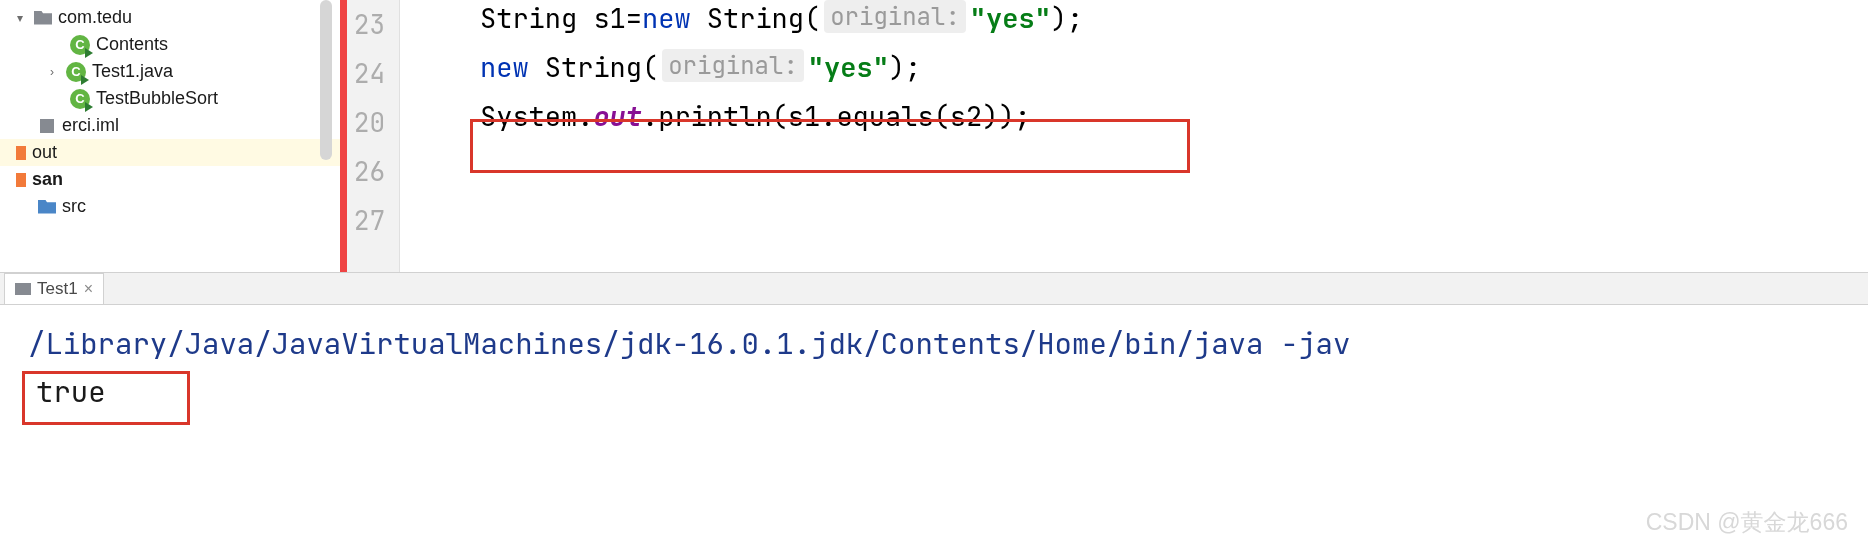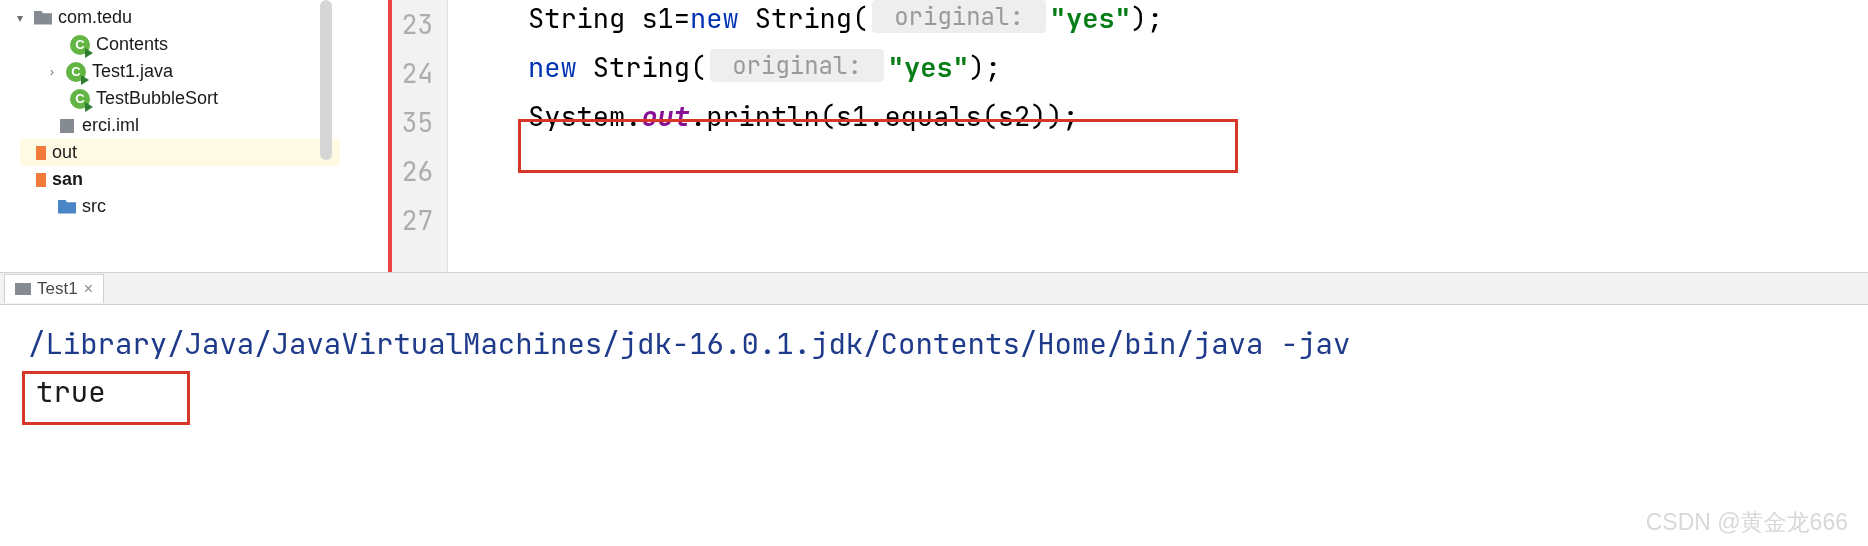--- a/index.html
+++ b/index.html
@@ -42,21 +42,21 @@
       white-space: nowrap;
       gap: 6px;
       cursor: pointer;
     }
     .tree-item.selected {
       background: #fffae3;
     }
     .indent-1 { padding-left: 12px; }
     .indent-2 { padding-left: 70px; }
     .indent-3 { padding-left: 44px; }
-    .indent-0 { padding-left: 16px; margin-left: 20px; }
+    .indent-0 { padding-left: 16px; }
     .chevron {
       width: 16px;
       display: inline-flex;
       justify-content: center;
       color: #6e6e6e;
       font-size: 12px;
     }
     .icon-folder {
       width: 18px;
       height: 14px;
@@ -118,24 +118,23 @@
     }
     .tree-label {
       color: #1a1a1a;
     }
     .tree-label.bold {
       font-weight: bold;
     }
     .gutter {
       width: 60px;
       background: #f2f2f2;
-      border-left: 4px solid #ef4444;
+      border-left: 7px solid #ef4444;
       border-right: 1px solid #e0e0e0;
       padding-top: 0;
-      margin-left: 48px;
     }
     .line-number {
       height: 49px;
       display: flex;
       align-items: center;
       justify-content: flex-end;
       padding-right: 14px;
       color: #adadad;
       font-size: 26px;
       font-family: "JetBrains Mono", monospace;
@@ -163,33 +162,32 @@
       top: 119px;
       left: 70px;
       width: 720px;
       pointer-events: none;
     }
     .kw { color: #0033b3; font-weight: normal; }
     .str { color: #067d17; font-weight: bold; }
     .hint {
       background: #eeeeee;
       color: #9a9a9a;
-      padding: 1px 22px;
+      padding: 1px 6px;
       border-radius: 4px;
       font-size: 24px;
       margin: 0 4px;
     }
     .field-out { color: #871094; font-style: italic; font-weight: bold; }
     
     .run-tab-bar {
       height: 32px;
       background: #f2f2f2;
       border-bottom: 1px solid #d1d1d1;
       display: flex;
-      align-items: center;
       padding-left: 4px;
       font-family: -apple-system, sans-serif;
       font-size: 17px;
     }
     .run-tab {
       display: flex;
       align-items: center;
       gap: 6px;
       padding: 4px 10px;
       background: #ffffff;
@@ -292,21 +290,21 @@
     <div class="tree-item indent-0">
       <span style="width:16px"></span>
       <span class="icon-folder-blue"></span>
       <span class="tree-label">src</span>
     </div>
   </div>
 
   <div class="gutter">
     <div class="line-number">23</div>
     <div class="line-number">24</div>
-    <div class="line-number">35</div>
+    <div class="line-number">20</div>
     <div class="line-number">26</div>
     <div class="line-number">27</div>
   </div>
 
   <div class="editor">
     <div class="code-line"><span>String s1=</span><span class="kw">new</span><span> String(</span><span class="hint">original:</span> <span class="str">"yes"</span><span>);</span></div>
     <div class="code-line"><span class="kw">new</span><span> String(</span><span class="hint">original:</span> <span class="str">"yes"</span><span>);</span></div>
     <div class="code-line"><span>System.</span><span class="field-out">out</span><span>.println(s1.equals(s2));</span></div>
     <div class="code-line"></div>
     <div class="code-line"></div>

